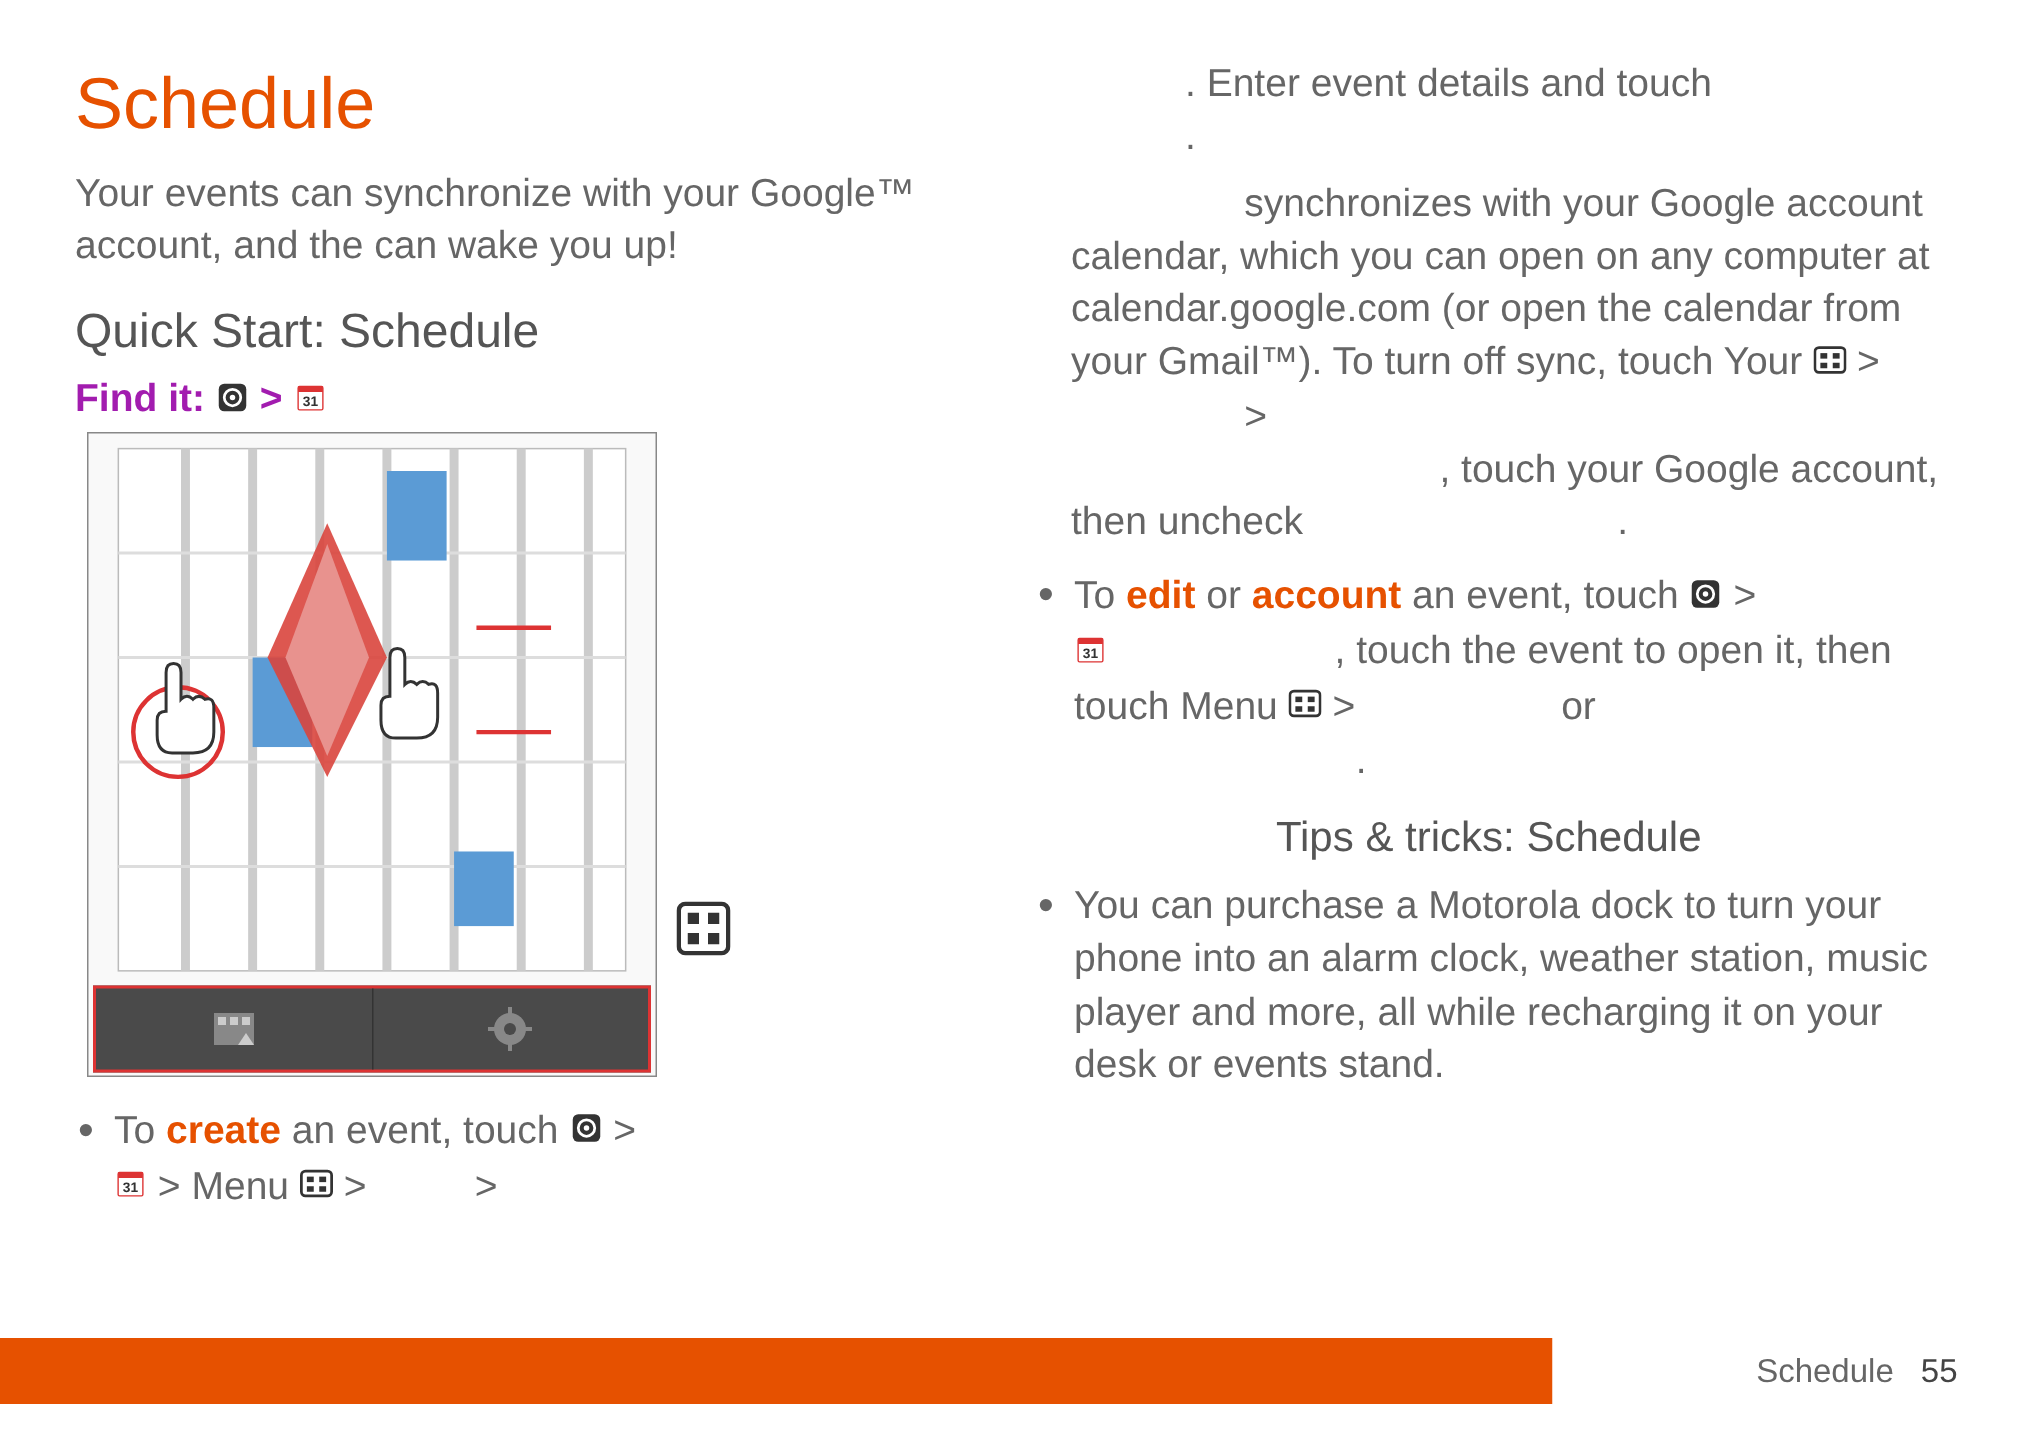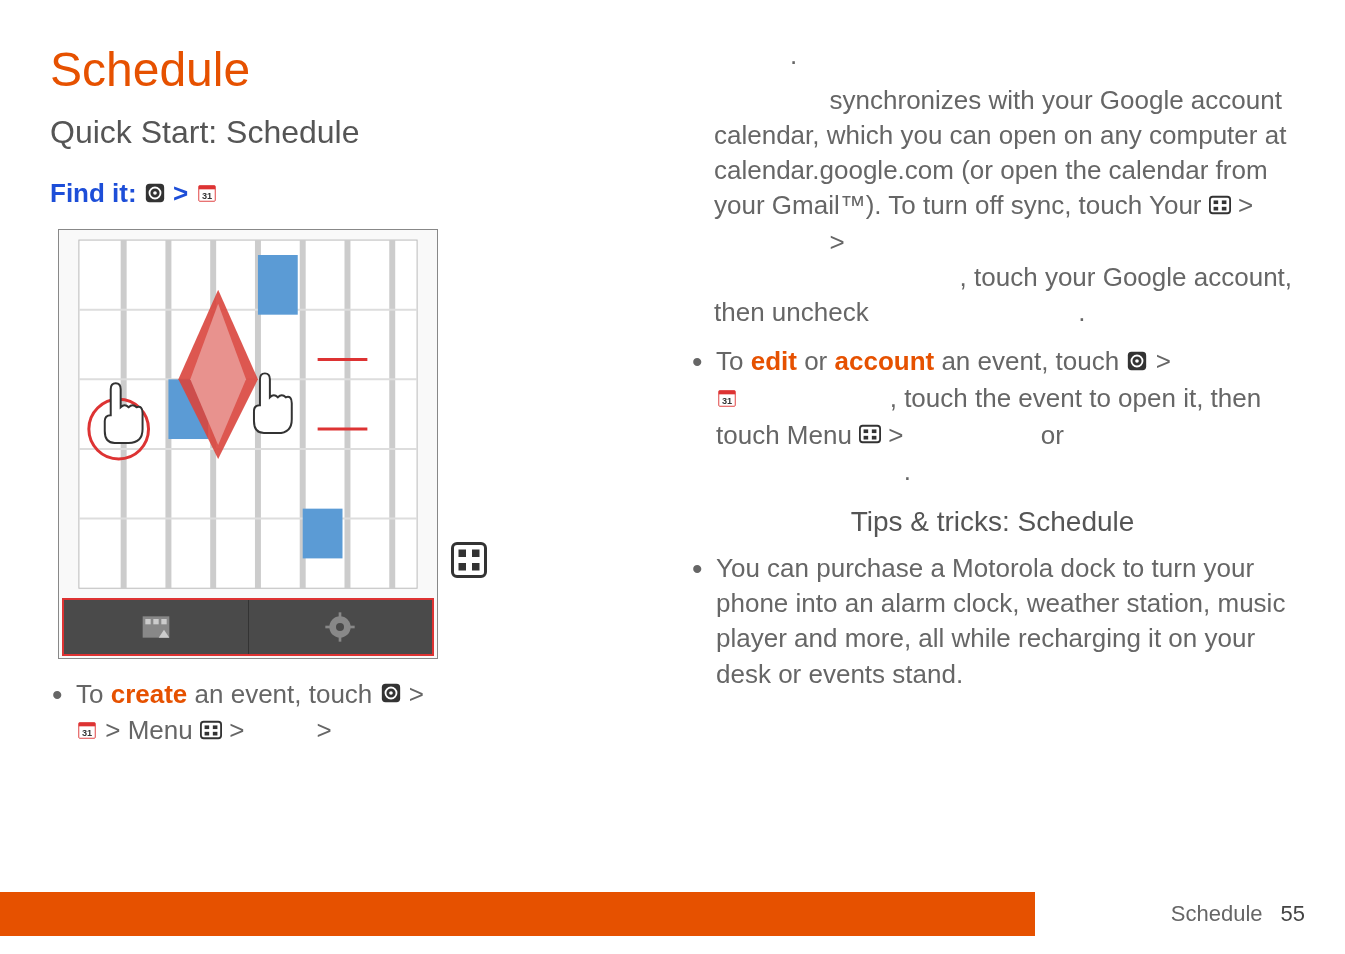--- a/index.html
+++ b/index.html
@@ -36,27 +36,27 @@
       font-weight: 400;
       font-size: 48px;
       margin-bottom: 8px;
     }
     .intro {
       margin-bottom: 18px;
     }
     .sub-head {
       font-size: 32px;
       color: #555;
-      margin-bottom: 22px;
+      margin-bottom: 6px;
       font-weight: 400;
     }
     .find-it {
       font-weight: bold;
-      color: #1d4ed8;
-      margin-bottom: 16px;
+      color: #a21caf;
+      margin-bottom: 3px;
     }
     .inline-icon {
       display: inline-block;
       vertical-align: middle;
     }
     .icon-small {
       width: 22px;
       height: 22px;
     }
     .highlight-orange {
@@ -155,20 +155,23 @@
       height: 36px;
     }
   </style>
 </head>
 <body>
 
 <div class="page-content">
 
   <div class="col col-left">
     <h1>Schedule</h1>
+    <p class="intro">
+      <span>Your </span><span> events can synchronize with your Google™ account, and the </span><span> can wake you up!</span>
+    </p>
     <h2 class="sub-head">Quick Start: Schedule</h2>
     <p class="find-it">
       <span>Find it:</span>
       <span class="inline-icon">
         <svg class="icon-small" viewBox="0 0 24 24">
             <rect x="2" y="2" width="20" height="20" rx="4" fill="#333"></rect>
             <circle cx="12" cy="12" r="6" fill="none" stroke="#fff" stroke-width="2"></circle>
             <circle cx="12" cy="12" r="2" fill="#fff"></circle>
           </svg>
       </span>
@@ -276,20 +279,23 @@
               <rect x="14" y="14" width="5" height="4" fill="#333"></rect>
             </svg></span>
         <span> &gt; </span>
         &nbsp;&nbsp;&nbsp;&nbsp;&nbsp;&nbsp;&nbsp;&nbsp;
         <span> &gt; </span>
       </li>
     </ul>
   </div>
 
   <div class="col col-right">
+    <p style="padding-left:100px;">
+      <span>. Enter event details and touch </span>
+    </p>
     <p style="padding-left:100px;margin-bottom:10px;"><span>.</span></p>
     <p style="padding-left:24px;margin-bottom:14px;">
       &nbsp;&nbsp;&nbsp;&nbsp;&nbsp;&nbsp;&nbsp;&nbsp;&nbsp;&nbsp;&nbsp;&nbsp;&nbsp;&nbsp;&nbsp;<span> synchronizes with your Google account calendar, which you can open on any computer at </span><span class="underline">calendar.google.com</span><span> (or open the calendar from your Gmail™). To turn off sync, touch Your </span>
       <span class="inline-icon"><svg class="icon-small" viewBox="0 0 24 24">
             <rect x="1" y="3" width="22" height="18" rx="3" fill="none" stroke="#333" stroke-width="2"></rect>
             <rect x="5" y="7" width="5" height="4" fill="#333"></rect>
             <rect x="14" y="7" width="5" height="4" fill="#333"></rect>
             <rect x="5" y="14" width="5" height="4" fill="#333"></rect>
             <rect x="14" y="14" width="5" height="4" fill="#333"></rect>
           </svg></span>

